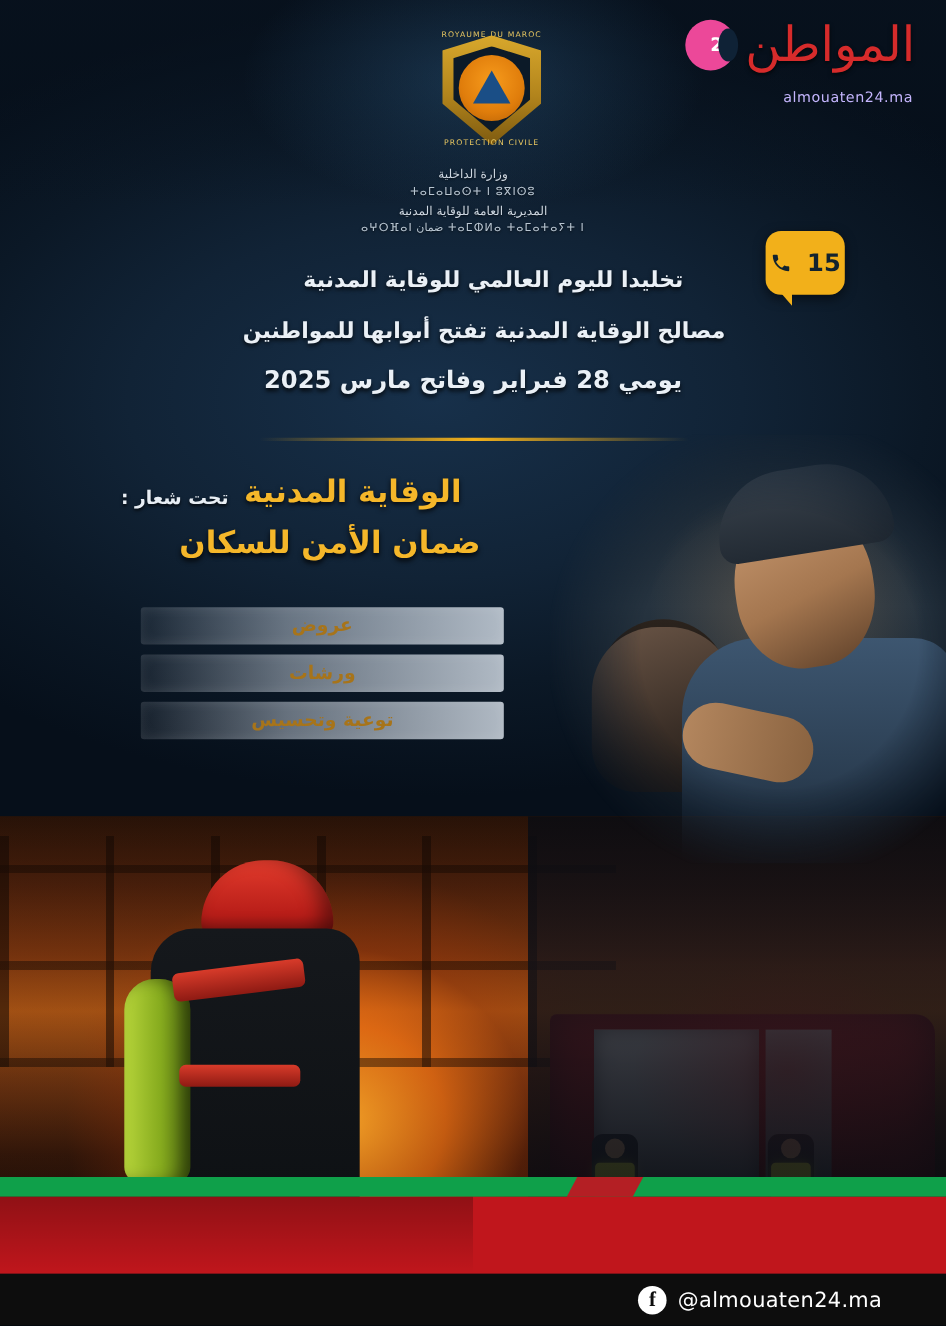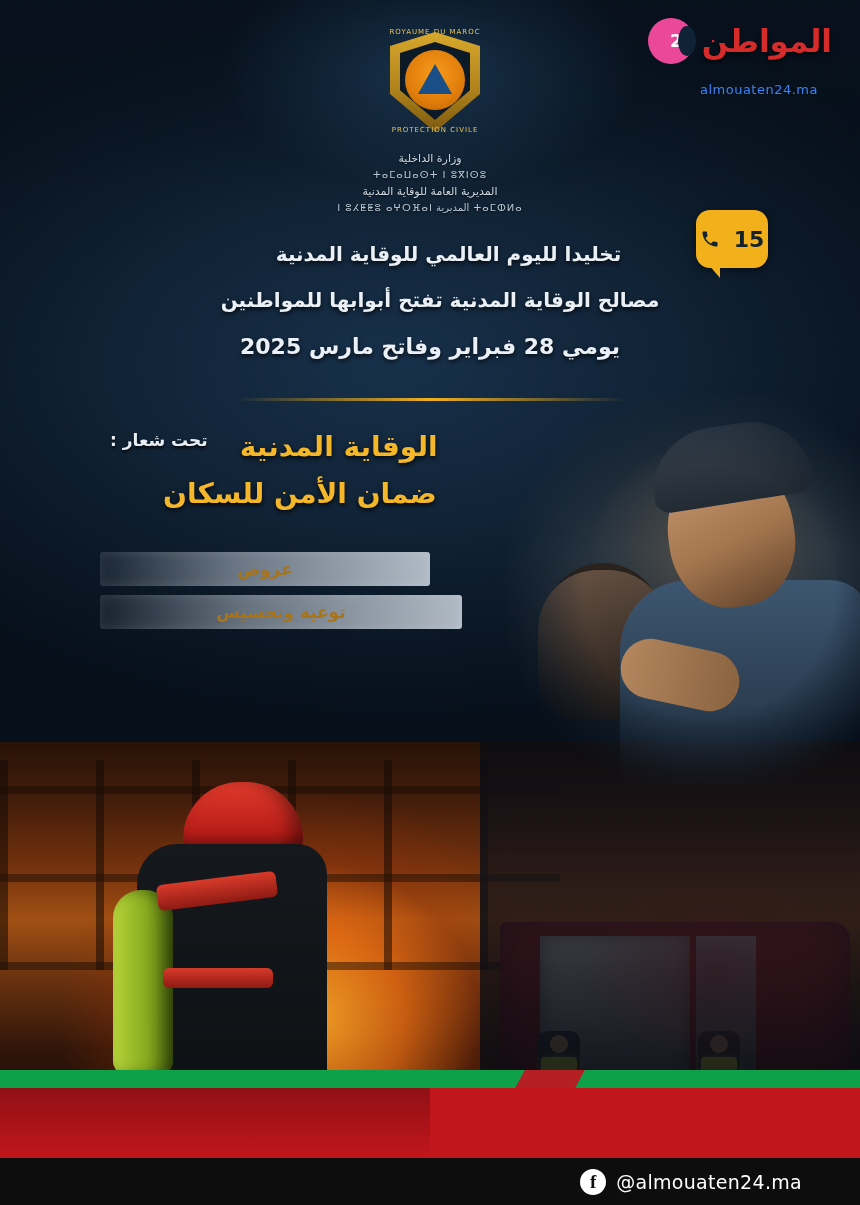--- a/index.html
+++ b/index.html
@@ -208,21 +208,21 @@
     left: 120px; top: 250px;
     width: 120px; height: 60px;
     background: linear-gradient(90deg, #b3865e, #8a6340);
     border-radius: 30px;
     transform: rotate(12deg);
   }
 
   
   .emblem {
     position: absolute;
-    left: 382px; top: 28px;
+    left: 394px; top: 28px;
     width: 106px; height: 112px;
   }
   .emblem .shield {
     position: absolute;
     left: 8px; top: 4px;
     width: 90px; height: 100px;
     background: linear-gradient(180deg, #d8a82c 0%, #b2841c 55%, #7d5a10 100%);
     clip-path: polygon(50% 0%, 100% 14%, 100% 62%, 50% 100%, 0% 62%, 0% 14%);
   }
   .emblem .inner {
@@ -275,22 +275,22 @@
   
   .brand {
     position: absolute;
     right: 28px; top: 18px;
     display: flex;
     align-items: center;
     gap: 8px;
     direction: rtl;
   }
   .brand .logo-ar {
-    font-size: 31px;
-    font-weight: bold;
+    font-size: 44px;
+    font-weight: normal;
     color: #d62b2b;
     line-height: 1;
     text-shadow: 0 2px 4px rgba(0,0,0,.7);
     letter-spacing: -2px;
   }
   .brand .badge24 {
     position: relative;
     width: 46px; height: 46px;
     border-radius: 50%;
     background: #ec4899;
@@ -303,22 +303,22 @@
   }
   .brand .badge24 .cut {
     position: absolute;
     right: -2px; top: 8px;
     width: 18px; height: 30px;
     background: #0f2236;
     border-radius: 50%;
   }
   .brand-url {
     position: absolute;
-    right: 42px; top: 82px;
-    color: #3b82f6;
+    right: 30px; top: 82px;
+    color: #c4b5fd;
     font-size: 13px;
     letter-spacing: .5px;
   }
 
   
   .phone-badge {
     position: absolute;
     right: 92px; top: 210px;
     width: 72px; height: 58px;
     background: #f2b01a;
@@ -383,23 +383,23 @@
   
   .slogan {
     position: absolute;
     left: 110px; top: 430px;
     width: 420px;
     text-align: right;
     direction: rtl;
   }
   .slogan .row1 {
     display: flex;
-    align-items: flex-start;
+    align-items: flex-end;
     justify-content: flex-start;
-    gap: 32px;
+    gap: 14px;
     flex-direction: row-reverse;
   }
   .slogan .label {
     color: #e8eef4;
     font-size: 17px;
     font-weight: bold;
     text-shadow: 0 2px 3px rgba(0,0,0,.8);
   }
   .slogan .big {
     color: #f5b72a;
@@ -413,40 +413,40 @@
     font-size: 28px;
     font-weight: bold;
     text-align: center;
     padding-right: 40px;
     text-shadow: 0 2px 5px rgba(0,0,0,.85);
   }
 
   
   .pills {
     position: absolute;
-    left: 100px; top: 552px;
+    left: 128px; top: 552px;
     width: 350px;
   }
   .pill {
     height: 34px;
     margin-bottom: 9px;
     border-radius: 3px;
     background: linear-gradient(90deg, rgba(150,160,172,0.10) 0%, rgba(178,188,200,0.55) 40%, rgba(205,214,224,0.85) 100%);
     display: flex;
     align-items: center;
     justify-content: center;
     color: #a7741a;
     font-size: 17px;
     font-weight: bold;
     direction: rtl;
     box-shadow: inset 0 0 12px rgba(255,255,255,.12);
   }
   .pill.p1 { width: 330px; margin-left: 0; }
   .pill.p2 { width: 330px; }
-  .pill.p3 { width: 362px; }
+  .pill.p3 { width: 330px; }
 
   
   .green-bar {
     position: absolute;
     left: 0; top: 1070px;
     width: 860px; height: 18px;
     background: #0fa04a;
   }
   .green-bar::after {
     content: "";
@@ -543,21 +543,21 @@
     <div class="inner"></div>
     <div class="disc"></div>
     <div class="tri"></div>
     <div class="arc-bottom">PROTECTION CIVILE</div>
   </div>
 
   <div class="ministry">
     <div>وزارة الداخلية</div>
     <div class="tif">ⵜⴰⵎⴰⵡⴰⵙⵜ ⵏ ⵓⴳⵏⵙⵓ</div>
     <div>المديرية العامة للوقاية المدنية</div>
-    <div class="tif">ⵜⴰⵎⵀⵍⴰ المديرية ⵏ ⵓⵃⵟⵟⵓ ⴰⵖⵔⴼⴰⵏ</div>
+    <div class="tif">ⵜⴰⵎⵀⵍⴰ ⵜⴰⵎⴰⵜⴰⵢⵜ ⵏ ضمان ⴰⵖⵔⴼⴰⵏ</div>
   </div>
 
   <div class="brand">
     <div class="logo-ar">المواطن</div>
     <div class="badge24">
       <span>24</span>
       <span class="cut"></span>
     </div>
   </div>
   <div class="brand-url">almouaten24.ma</div>
@@ -579,20 +579,21 @@
   <div class="slogan">
     <div class="row1">
       <span class="label">تحت شعار :</span>
       <span class="big">الوقاية المدنية</span>
     </div>
     <div class="big2">ضمان الأمن للسكان</div>
   </div>
 
   <div class="pills">
     <div class="pill p1">عروض</div>
+    <div class="pill p2">ورشات</div>
     <div class="pill p3">توعية وتحسيس</div>
   </div>
 
   <div class="green-bar"></div>
   <div class="red-bar"></div>
   <div class="black-bar">
     <span class="fb-icon">f</span>
     <span class="handle">@almouaten24.ma</span>
   </div>
 

